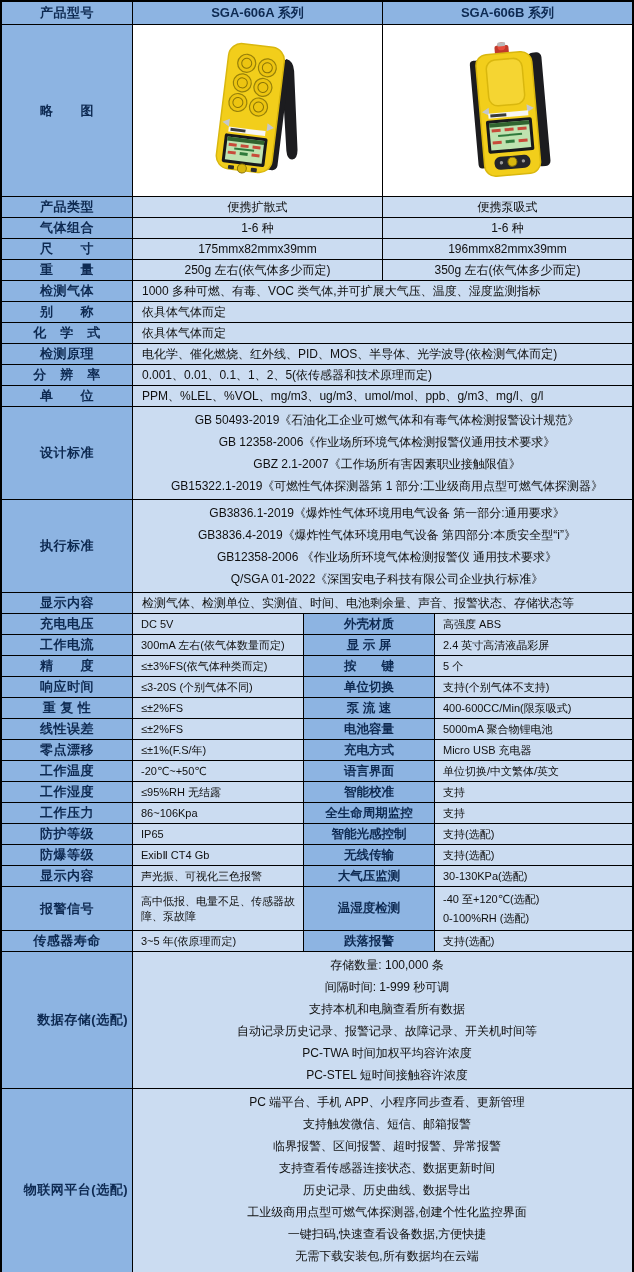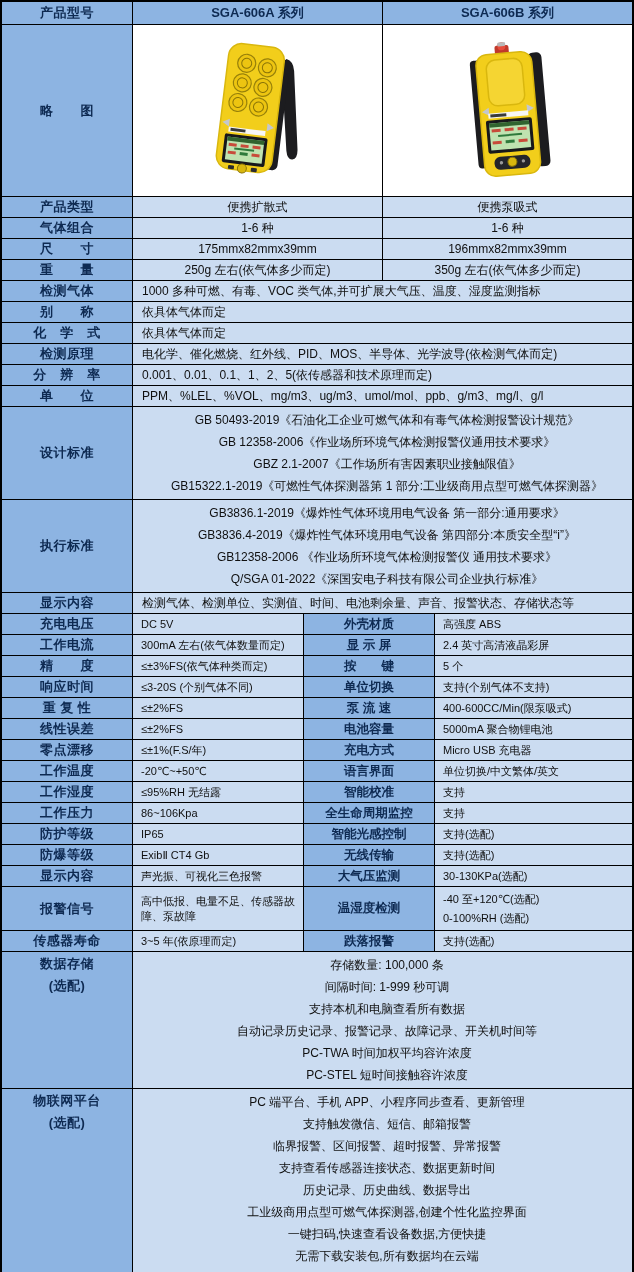--- a/index.html
+++ b/index.html
@@ -32,21 +32,21 @@
   .qm { width: 131px; font-size: 12.5px; letter-spacing: 0; text-align: center; }
   .q3 { flex: 1; justify-content: flex-start; text-align: right; padding-left: 8px; font-size: 11px; }
   .hdr { height: 23px; }
   .hdr .cell { font-weight: bold; background:#8DB4E2; color:#0e2a52; font-size: 13px; }
   .imgrow { height: 172px; }
   .imgcell { background: #fff; }
   .ml { flex-direction: column; align-items: center; justify-content: center; padding: 2px 0 2px 9px; }
   .ml .ln { line-height: 22px; white-space: nowrap; }
   .ml2 { flex-direction: column; align-items: flex-start; justify-content: center; padding-left: 8px; font-size: 11px; }
   .ml2 .ln { line-height: 19px; }
-  .labcol { flex-direction: column; justify-content: flex-start; }
+  .labcol { flex-direction: row; justify-content: flex-end; }
   .labcol .ln { line-height: 22px; }
 </style>
 </head>
 <body>
 
 <div class="tbl">
 
   <div class="row hdr">
     <div class="cell lab">产品型号</div>
     <div class="cell ca">SGA-606A 系列</div>

